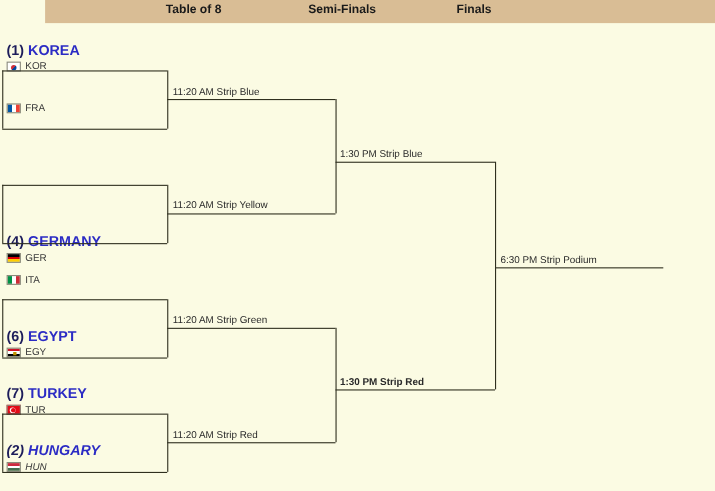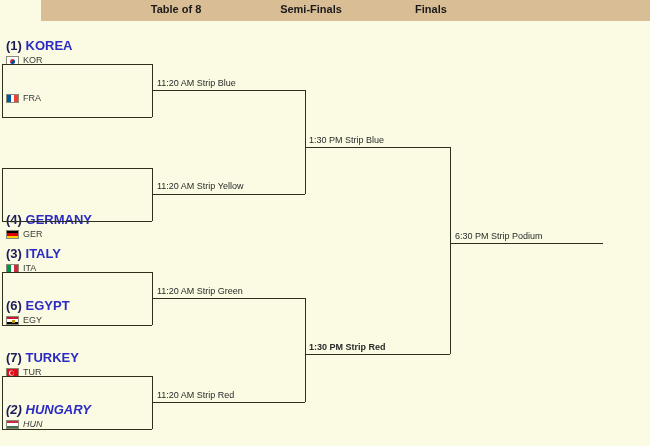--- a/index.html
+++ b/index.html
@@ -180,24 +180,20 @@
       <span class="team-seed">(4)</span>
       <span>GERMANY</span>
     </div>
     <div class="team-sub">
       <span class="flag flag-ger"></span>
       <span>GER</span>
     </div>
   </div>
 
   <div class="team" style="top:226px;">
-    <div class="team-name">
-      <span class="team-seed">(3)</span>
-      <span>ITALY</span>
-    </div>
     <div class="team-sub">
       <span class="flag flag-ita"></span>
       <span>ITA</span>
     </div>
   </div>
 
   <div class="team" style="top:278px;">
     <div class="team-name">
       <span class="team-seed">(6)</span>
       <span>EGYPT</span>

